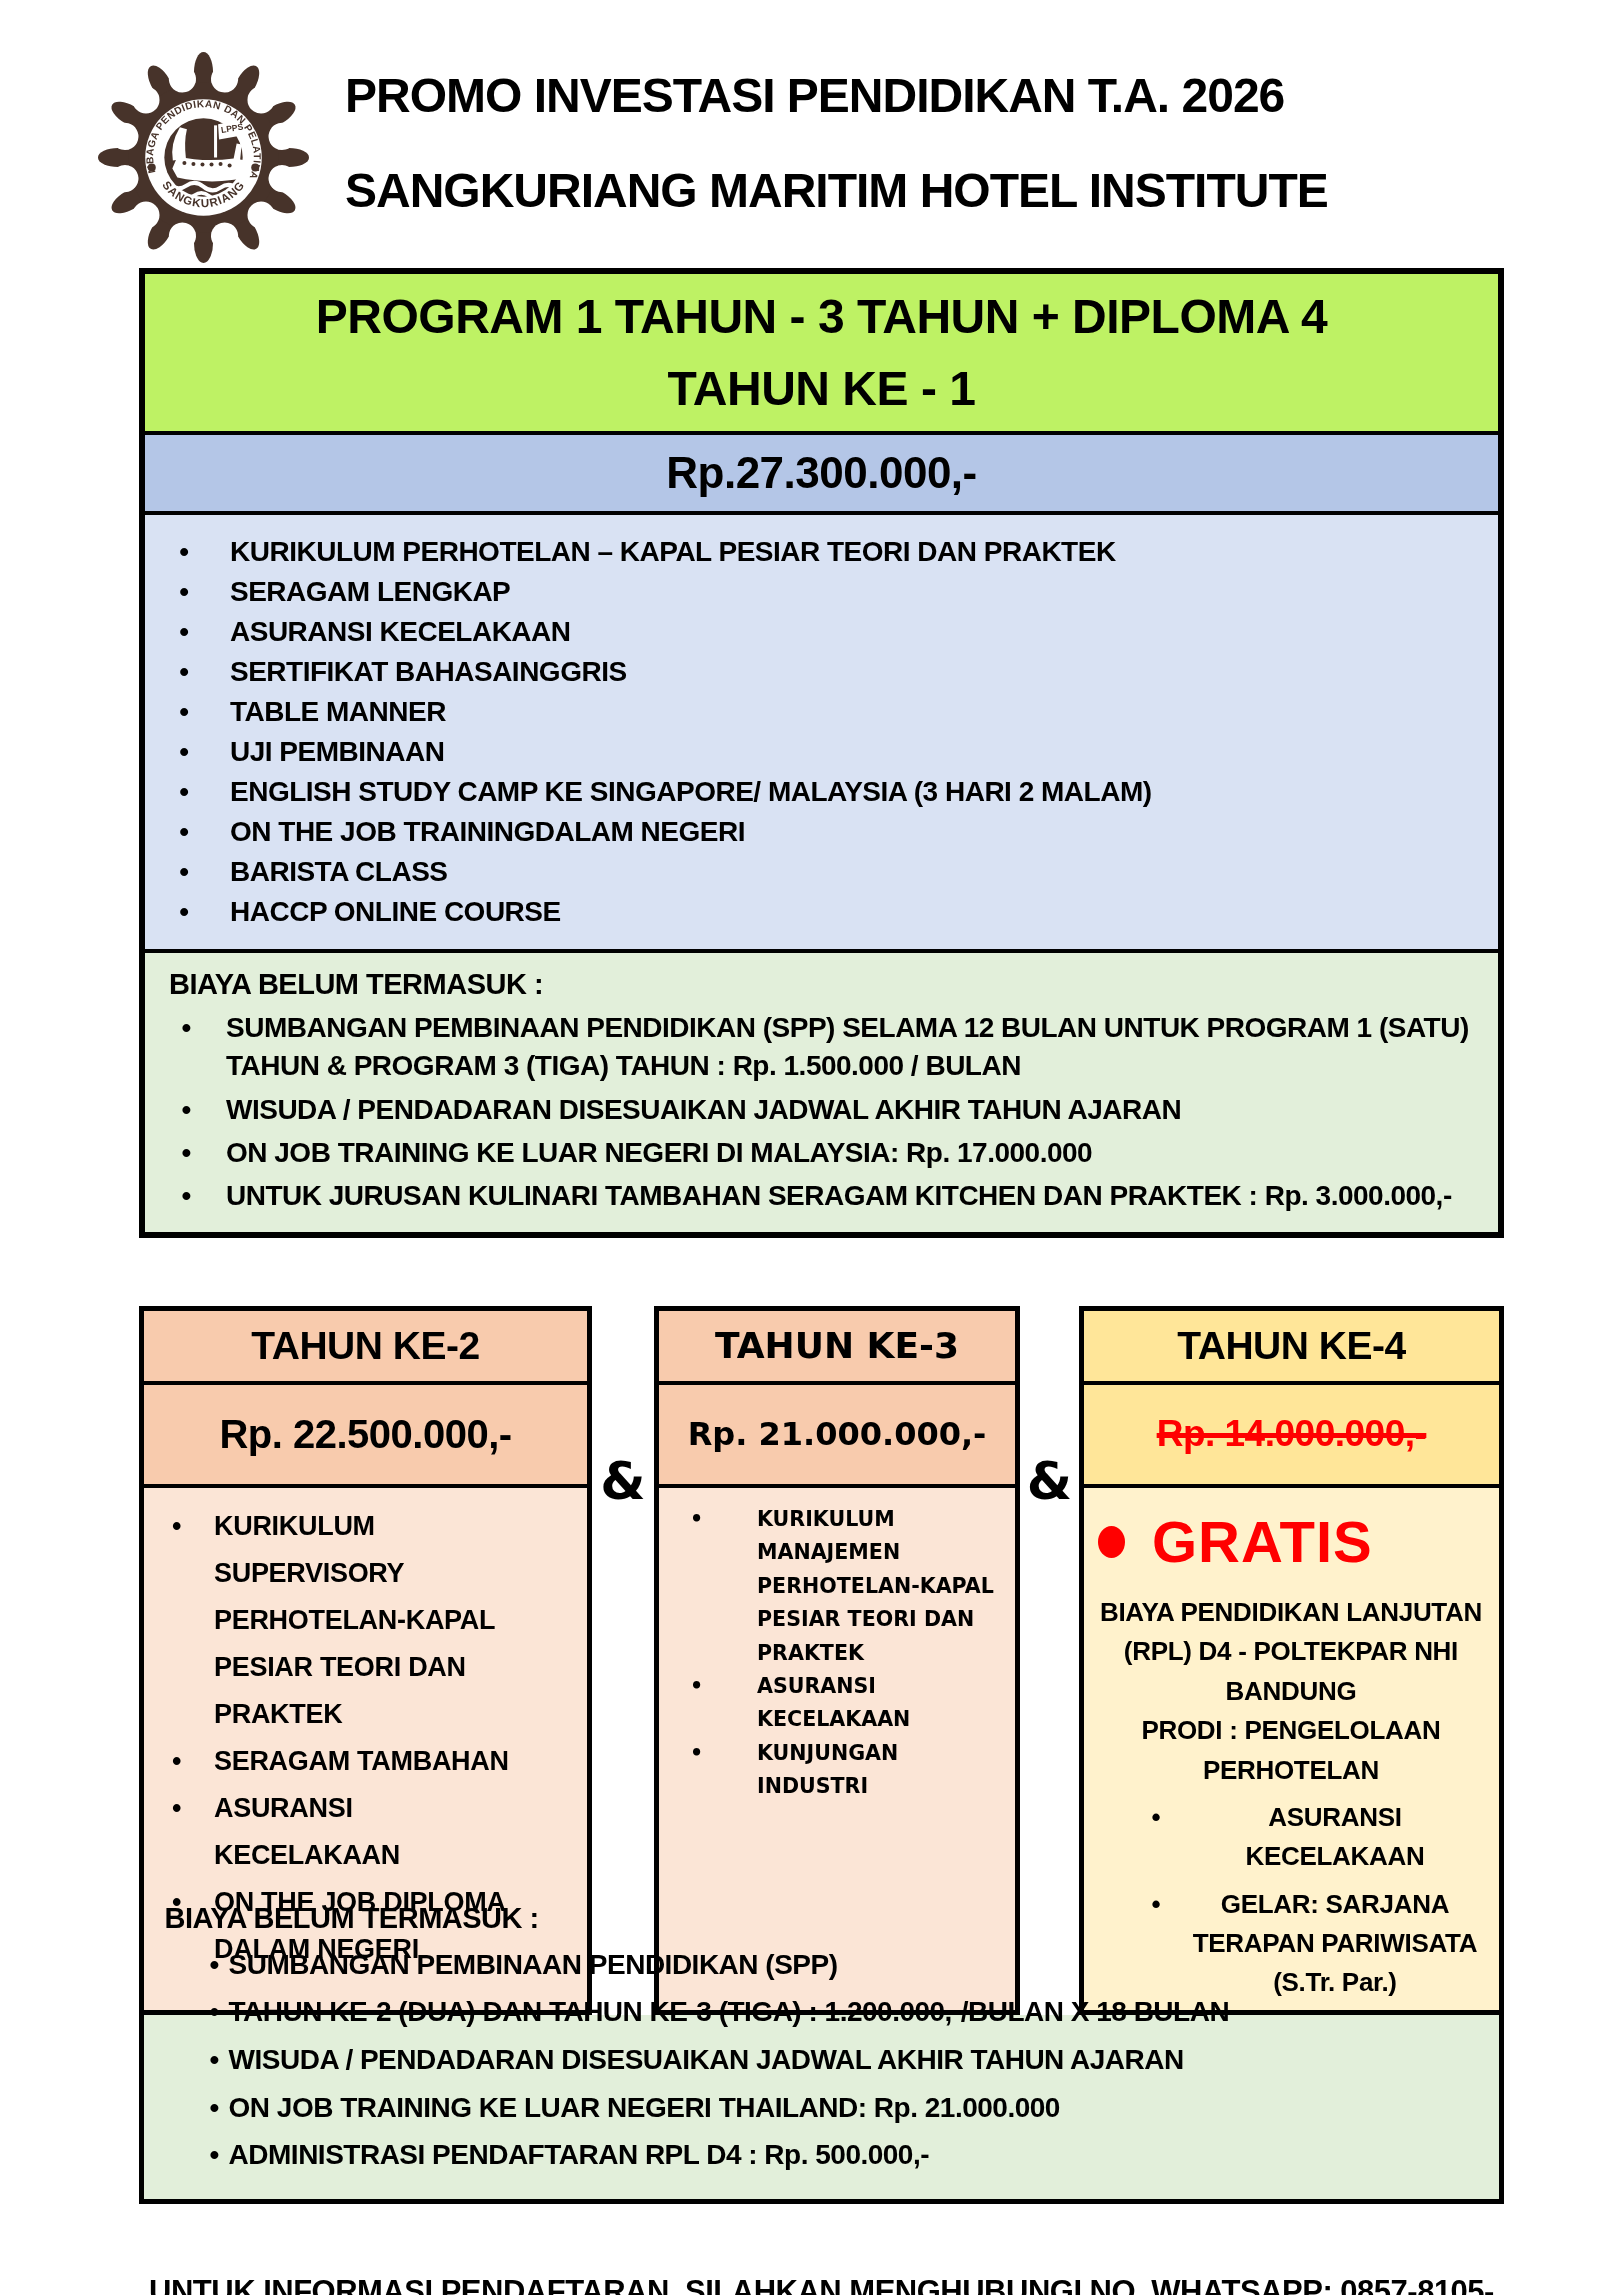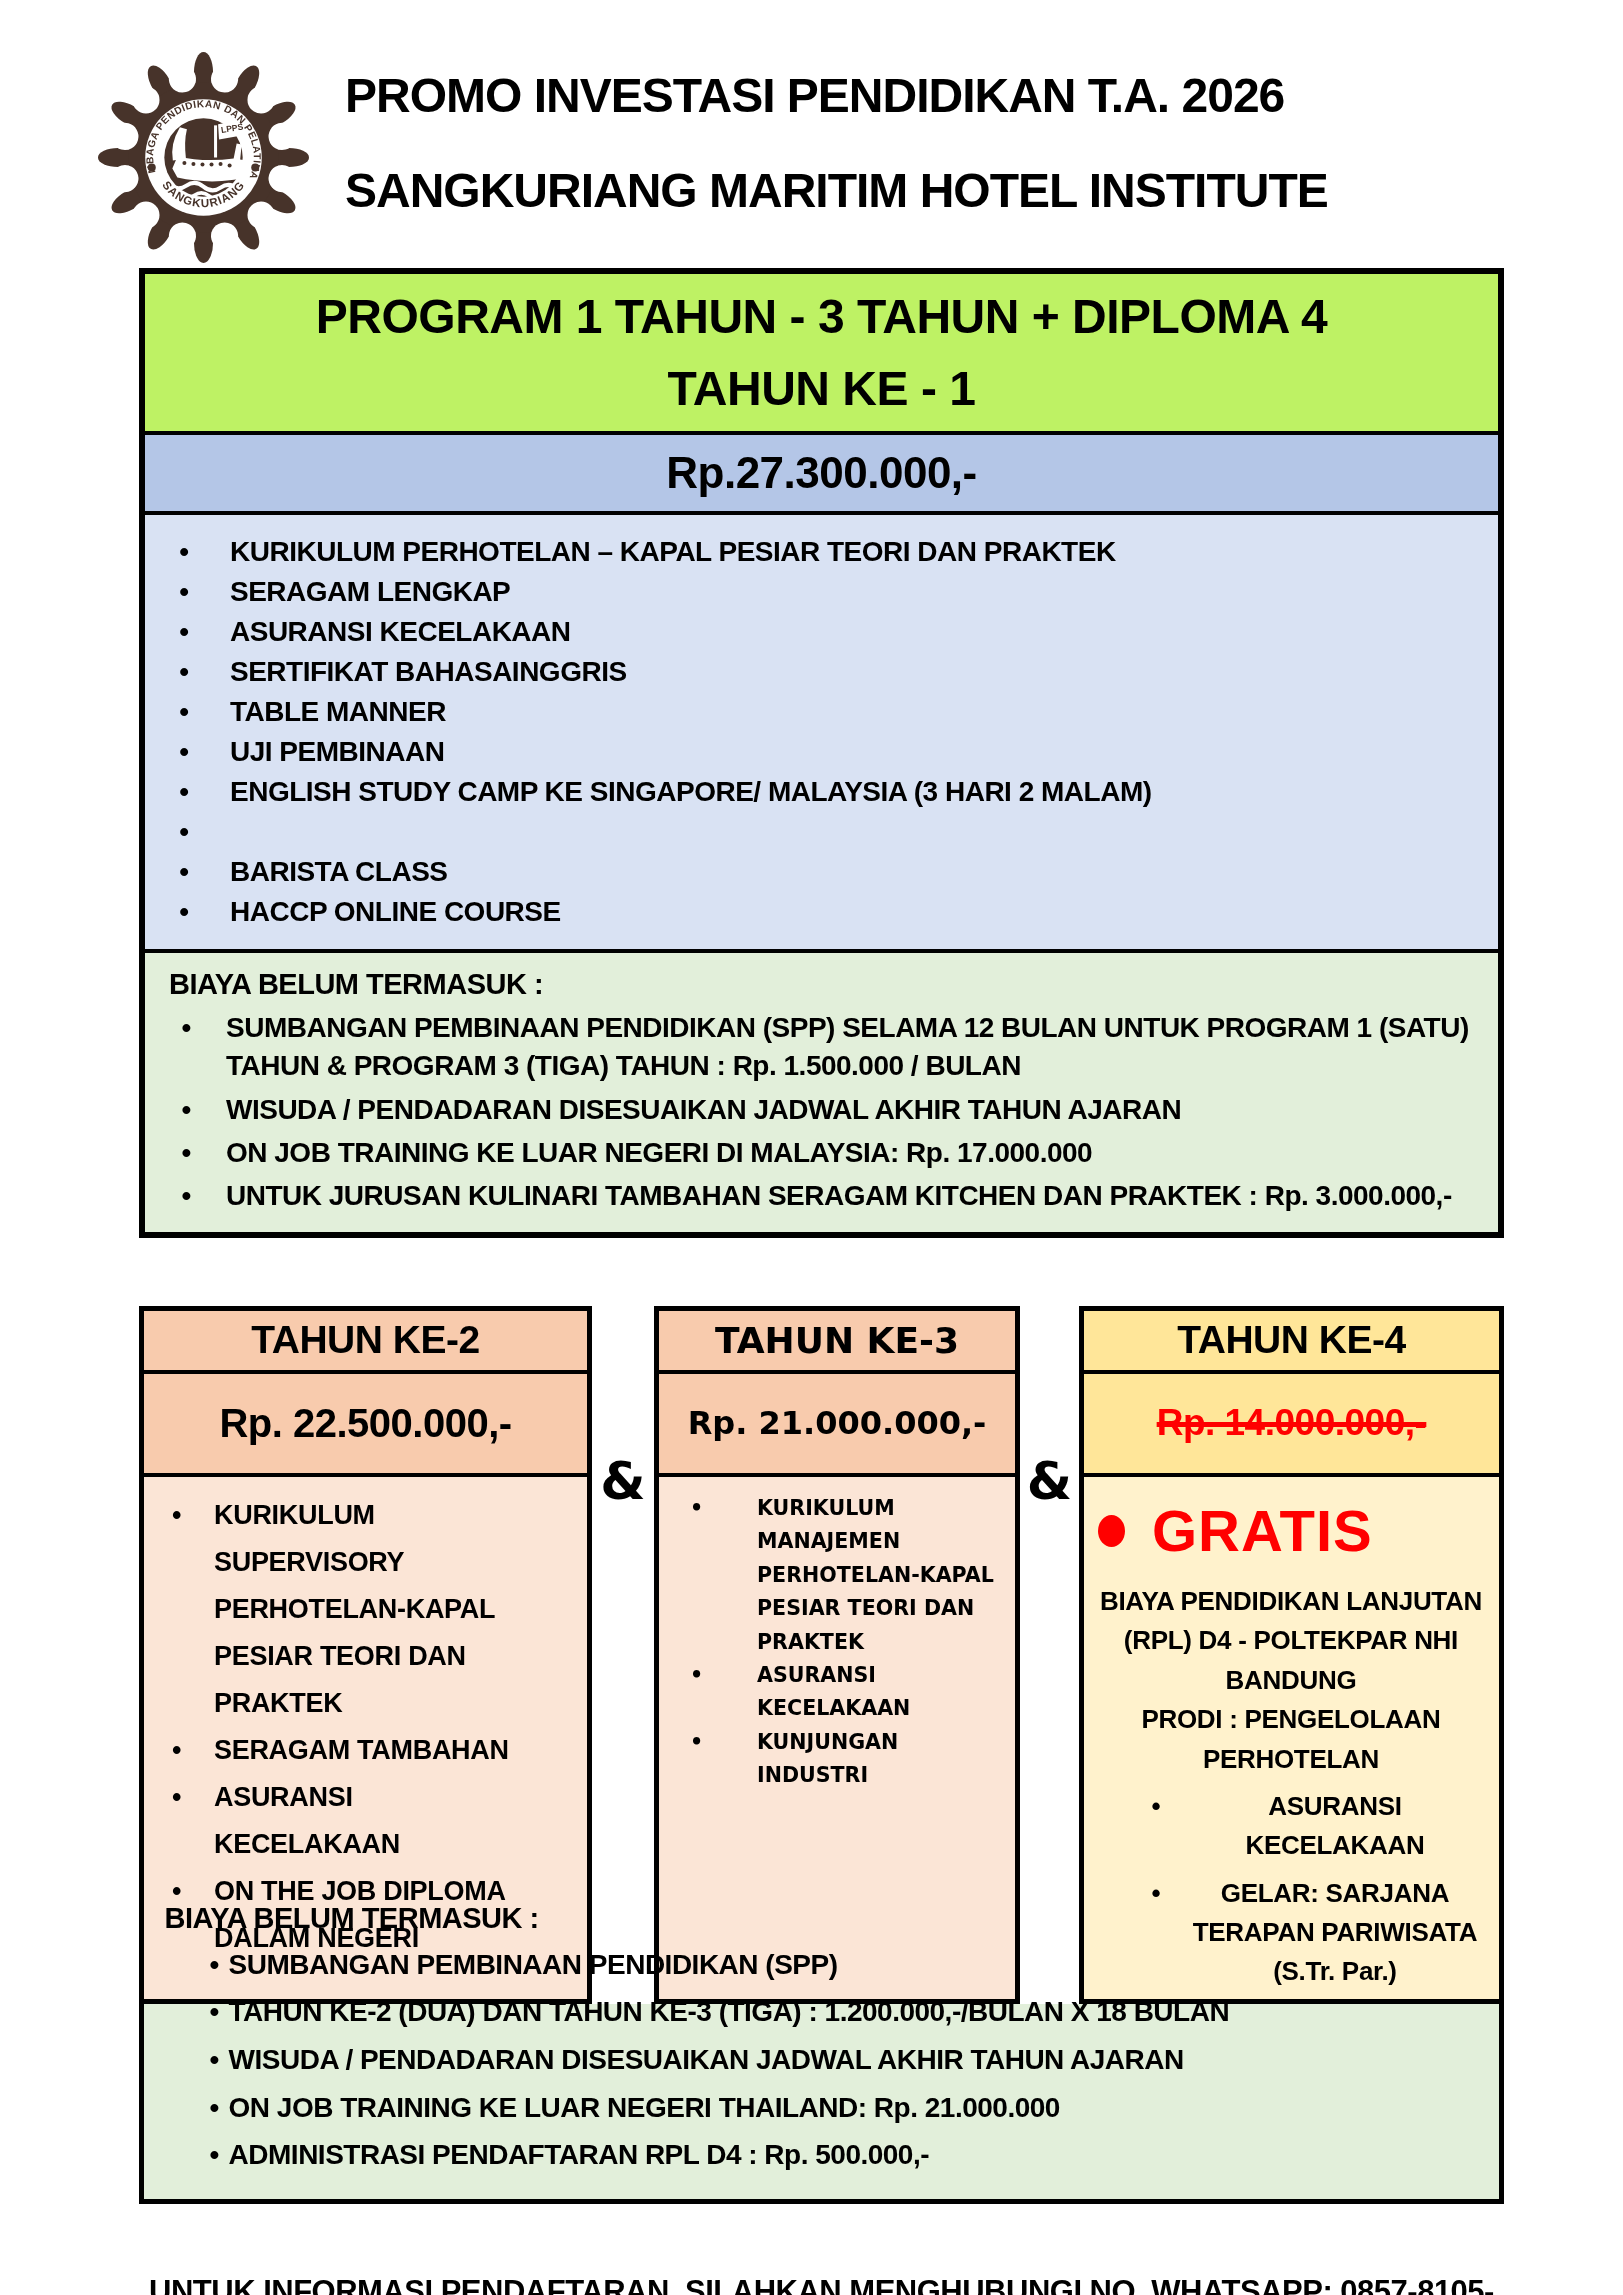--- a/index.html
+++ b/index.html
@@ -37,21 +37,21 @@
 
   .greenbox { background:#e2efda; }
   .t1-excludes { border-top:4.6px solid #000; padding:13.4px 26px 11.3px 24px; }
   .ex-title { font-size:29px; font-weight:bold; letter-spacing:-0.5px; margin:2.1px 0 8.2px; }
   .t1-excludes li { font-size:28px; line-height:1.36; letter-spacing:-0.5px; margin-bottom:5.2px; }
   .t1-excludes .dot { width:57px; padding-left:12.4px; }
 
   
   .years { margin-top:68px; display:grid; grid-template-columns:453px 62px 366px 59px 425px; height:582px; }
   .ycol { border:5.7px solid #000; display:flex; flex-direction:column; }
-  .ycol .h { height:63px; border-bottom:4.6px solid #000; display:flex; align-items:center; justify-content:center;
+  .ycol .h { height:74px; border-bottom:4.6px solid #000; display:flex; align-items:center; justify-content:center;
              font-weight:bold; font-size:39px; letter-spacing:-0.5px; }
   .ycol .p { height:103px; border-bottom:4.6px solid #000; display:flex; align-items:center; justify-content:center;
              font-weight:bold; font-size:40px; letter-spacing:-0.5px; }
   .ycol .b { flex:1; padding-top:15.5px; }
   .peach .h, .peach .p { background:#f8cbad; }
   .peach .b { background:#fbe5d6; }
   .gold .h, .gold .p { background:#ffe699; }
   .gold .b { background:#fff2cc; }
 
   .amp { background:#fff; display:flex; justify-content:center; align-items:flex-start; padding-top:145px;
@@ -204,20 +204,21 @@
             <span>UJI PEMBINAAN</span>
           </li>
 
           <li>
             <span class="dot">•</span>
             <span>ENGLISH STUDY CAMP KE SINGAPORE/ MALAYSIA (3 HARI 2 MALAM)</span>
           </li>
 
           <li>
             <span class="dot">•</span>
+            <span>ON THE JOB TRAININGDALAM NEGERI</span>
           </li>
 
           <li>
             <span class="dot">•</span>
             <span>BARISTA CLASS</span>
           </li>
 
           <li>
             <span class="dot">•</span>
             <span>HACCP ONLINE COURSE</span>

